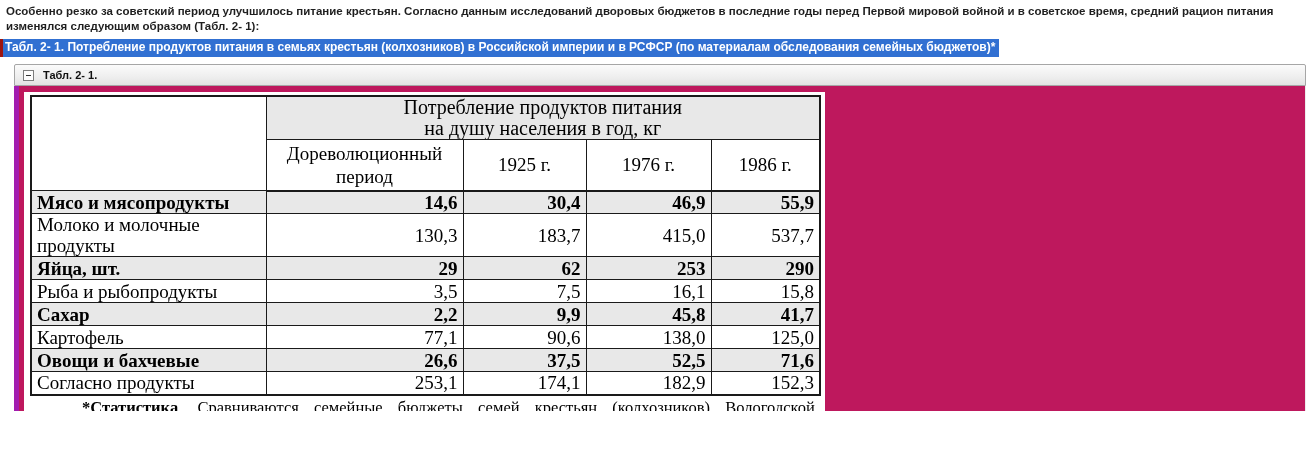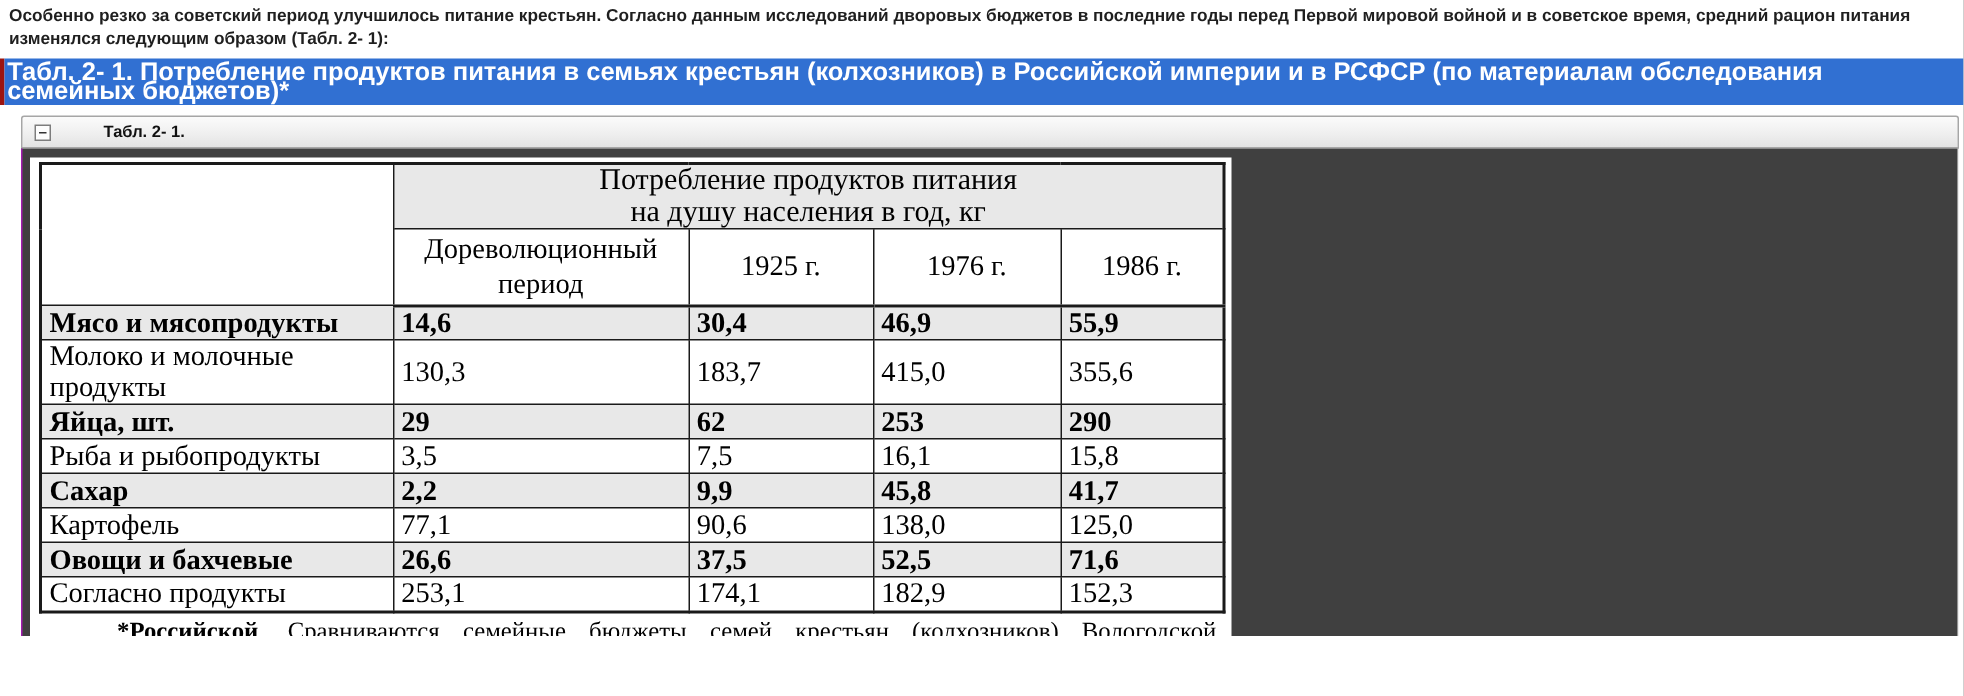--- a/index.html
+++ b/index.html
@@ -15,38 +15,37 @@
     font-weight: bold;
   }
 
   
   .sel-line { margin-top: 5px; display: flex; align-items: stretch; }
   .sel-marker { width: 3px; background: #9c1410; }
   .sel-text {
     display: inline-block;
     background: #3170d2;
     color: #ffffff;
-    font-size: 17px;
+    font-size: 12px;
     font-weight: bold;
     padding: 2px 4px 3px 2px;
     line-height: 13px;
   }
 
   
   .panel { margin: 7px 3px 0 14px; }
   .panel-header {
     height: 22px;
     border: 1px solid #a6a6a6;
     border-radius: 2px 2px 0 0;
     background: linear-gradient(#fbfbfb, #eeeeee 60%, #e3e3e3);
     display: flex;
     align-items: center;
     padding: 0 8px;
     cursor: pointer;
-    gap: 26px;
   }
   .collapse-box {
     width: 11px; height: 11px;
     border: 1px solid #7d7d7d;
     background: #fdfdfd;
     position: relative;
     display: inline-block;
   }
   .collapse-box::before {
     content: "";
@@ -55,22 +54,22 @@
     height: 1px;
     background: #333333;
   }
   .panel-title {
     margin-left: 9px;
     font-size: 11px;
     font-weight: bold;
     color: #111111;
   }
   .panel-body {
-    background: #404040;
-    border-left: 1px solid #a21caf;
+    background: #be185d;
+    border-left: 5px solid #a21caf;
     border-right: 1px solid #ececec;
     height: 325px;
     padding: 6px 0 0 5px;
     overflow: hidden;
   }
 
   
   .doc-image {
     background: #ffffff;
     width: 801px;
@@ -88,21 +87,21 @@
     font-size: 19px;
   }
   table.food td {
     border: 1px solid #1a1a1a;
     height: 23px;
     line-height: 21px;
     padding: 0 5px;
     overflow: hidden;
   }
   td.c-label { text-align: left; padding-left: 7px; border-right-width: 2px; }
-  td.c-val { text-align: left; }
+  td.c-val { text-align: right; }
   tr.zebra td { background: #e8e8e8; font-weight: bold; }
   td.h-empty { background: #ffffff; border-right-width: 2px; }
   td.h-merged {
     background: #e8e8e8;
     text-align: center;
     font-size: 20px;
     height: 46px;
     line-height: 23px;
     padding: 1px 4px;
   }
@@ -171,21 +170,21 @@
             <td class="c-val">14,6</td>
             <td class="c-val">30,4</td>
             <td class="c-val">46,9</td>
             <td class="c-val">55,9</td>
           </tr>
           <tr>
             <td class="c-label">Молоко и молочные продукты</td>
             <td class="c-val">130,3</td>
             <td class="c-val">183,7</td>
             <td class="c-val">415,0</td>
-            <td class="c-val">355,6</td>
+            <td class="c-val">537,7</td>
           </tr>
           <tr class="zebra">
             <td class="c-label">Яйца, шт.</td>
             <td class="c-val">29</td>
             <td class="c-val">62</td>
             <td class="c-val">253</td>
             <td class="c-val">290</td>
           </tr>
           <tr>
             <td class="c-label">Рыба и рыбопродукты</td>
@@ -219,18 +218,18 @@
             <td class="c-label">Согласно продукты</td>
             <td class="c-val">253,1</td>
             <td class="c-val">174,1</td>
             <td class="c-val">182,9</td>
             <td class="c-val">152,3</td>
           </tr>
         </tbody>
       </table>
 
       <div class="note">
-        <b>*Российской</b><span>. Сравниваются семейные бюджеты семей крестьян (колхозников) Вологодской, Кировской и Воронежской областей. «Народное хозяйство РСФСР за 70 лет». М.: Финансы и статистика. 1987. С. 294.; «Народное хозяйство РСФСР за 60 лет». М.: Статистика. 1977. С. 233.</span>
+        <b>*Статистика</b><span>. Сравниваются семейные бюджеты семей крестьян (колхозников) Вологодской, Кировской и Воронежской областей. «Народное хозяйство РСФСР за 70 лет». М.: Финансы и статистика. 1987. С. 294.; «Народное хозяйство РСФСР за 60 лет». М.: Статистика. 1977. С. 233.</span>
       </div>
 
     </div>
   </div>
 </div>
 
 </body></html>

